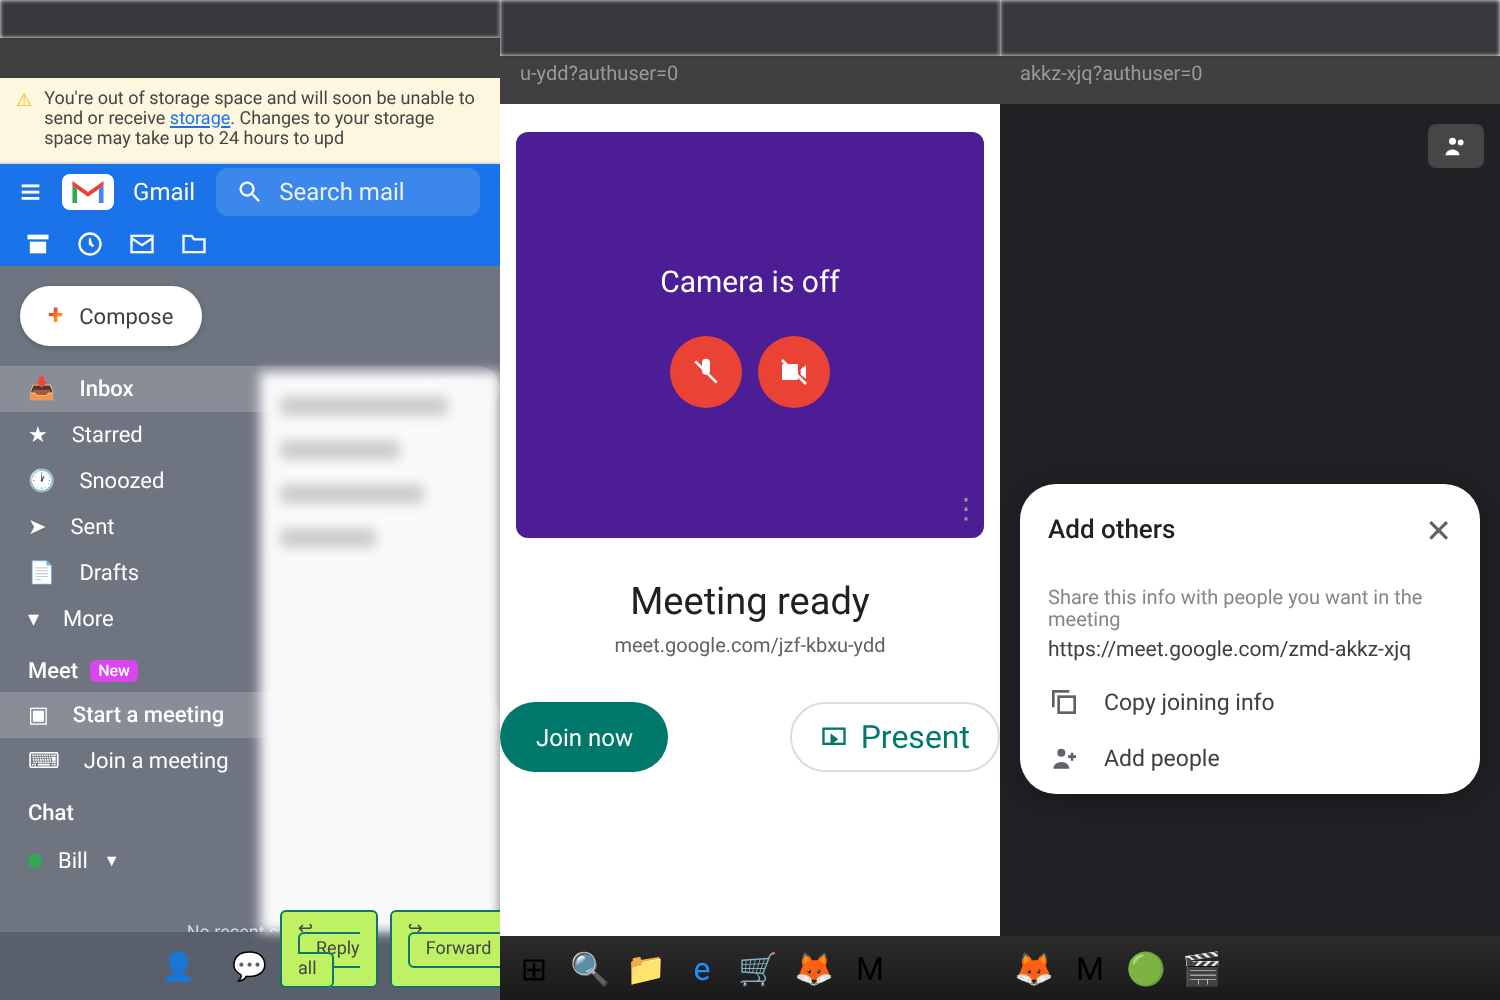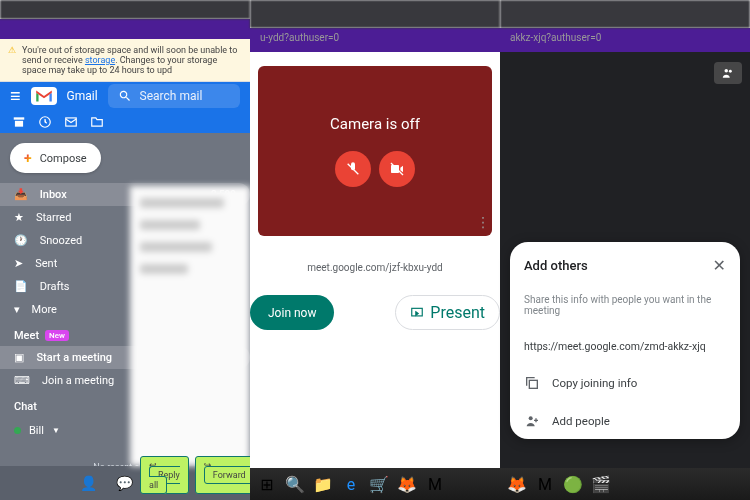--- a/index.html
+++ b/index.html
@@ -2,21 +2,21 @@
 <html><head>
 <meta charset="utf-8">
 <style>
 *{margin:0;padding:0;box-sizing:border-box;font-family:Roboto,Arial,sans-serif}
 body{width:750px;height:500px;display:flex;background:#2a2a2e;overflow:hidden}
 .pane{height:500px;display:flex;flex-direction:column;position:relative;background:#fff}
 .p1{width:250px}.p2{width:250px}.p3{width:250px}
 
 
 .chrome{height:28px;background:#38383d;filter:blur(1px)}
-.url{height:24px;background:#4c1d95;color:#999;font-size:10px;padding:4px 10px;white-space:nowrap;overflow:hidden}
+.url{height:24px;background:#404040;color:#999;font-size:10px;padding:4px 10px;white-space:nowrap;overflow:hidden}
 
 
 .warn{background:#fef7e0;padding:6px 8px;font-size:9px;color:#444;display:flex;gap:6px;border-bottom:1px solid #ddd}
 .warn-ico{color:#f4b400}
 .warn a{color:#1a73e8;text-decoration:underline}
 .ghead{background:#1a73e8;height:42px;display:flex;align-items:center;padding:0 10px;gap:10px;color:#fff}
 .menu-ico{font-size:18px}
 .gm-logo{background:#fff;border-radius:4px;padding:2px 3px;display:flex;align-items:center}
 .search{background:rgba(255,255,255,.15);border-radius:6px;padding:5px 10px;color:#eaf1fb;font-size:12px;display:flex;align-items:center;gap:8px;flex:1}
 .side{background:#6f7580;color:#fff;flex:1;display:flex;flex-direction:column;font-size:12px;position:relative}
@@ -34,40 +34,40 @@
 .noc{text-align:center;font-size:9px;color:#d0d6dd;padding:18px 0}
 .noc a{color:#aecbfa;display:block}
 .cfoot{position:absolute;bottom:0;left:0;right:0;height:34px;background:#5a606b;display:flex;justify-content:center;gap:18px;align-items:center}
 .cfoot span{font-size:14px}
 .email-blur{position:absolute;left:130px;top:186px;right:0;bottom:34px;background:#fafafa;filter:blur(3px)}
 .blob{background:#ccc;height:10px;margin:12px 10px;border-radius:3px}
 .reply{position:absolute;bottom:6px;left:140px;display:flex;gap:6px;font-size:9px;color:#444}
 .reply span{border:1px solid #0f766e;padding:3px 8px;border-radius:3px;background:#bef264}
 
 
-.cam{background:#7f1d1d;margin:14px 8px 0;border-radius:6px;height:170px;display:flex;flex-direction:column;align-items:center;justify-content:center;color:#fff;position:relative}
+.cam{background:#4c1d95;margin:14px 8px 0;border-radius:6px;height:203px;display:flex;flex-direction:column;align-items:center;justify-content:center;color:#fff;position:relative}
 .cbtn{width:36px;height:36px;border-radius:50%;background:#ea4335;display:flex;align-items:center;justify-content:center;margin:0 4px}
 .cbtns{display:flex;margin-top:18px}
 .dots3{position:absolute;right:2px;bottom:6px;color:#999;font-size:14px}
 .mready{text-align:center;padding-top:20px}
 .mready h2{font-size:19px;font-weight:400;color:#202124}
 .mlink{font-size:10px;color:#5f6368;margin-top:6px}
 .jrow{display:flex;justify-content:space-between;gap:18px;margin-top:22px}
 .join{background:#00796b;color:#fff;border-radius:18px;padding:8px 18px;font-size:12px;border:none}
 .pres{background:#fff;border:1px solid #dadce0;border-radius:18px;padding:7px 14px;font-size:16px;color:#00796b;display:flex;align-items:center;gap:6px}
 
 
 .dark{background:#202124;flex:1;position:relative}
 .ppl{position:absolute;top:10px;right:8px;background:rgba(80,80,80,.8);border-radius:4px;width:28px;height:22px;display:flex;align-items:center;justify-content:center;color:#fff;font-size:12px}
 .card{position:absolute;top:190px;left:10px;right:10px;background:#fff;border-radius:18px;padding:14px 14px 10px;box-shadow:0 2px 12px rgba(0,0,0,.3)}
 .card h3{font-size:13px;font-weight:500;color:#202124;display:flex;justify-content:space-between;align-items:center}
 .close{font-size:16px;color:#5f6368;cursor:pointer}
 .share{font-size:10px;color:#80868b;margin-top:19px}
-.linkt{font-size:10.5px;color:#3c4043;margin-top:24px}
-.crow{display:flex;align-items:center;gap:12px;margin-top:22px;font-size:11.5px;color:#3c4043}
+.linkt{font-size:10.5px;color:#3c4043;margin-top:2px}
+.crow{display:flex;align-items:center;gap:12px;margin-top:12px;font-size:11.5px;color:#3c4043}
 .crow svg,.crow .ico{width:16px;height:16px;flex-shrink:0}
 
 
 .tbar{position:absolute;bottom:0;left:0;right:0;height:32px;background:linear-gradient(#2b2b2b,#1a1a1a);display:flex;align-items:center;padding:0 4px;gap:2px}
 .tic{width:26px;height:26px;display:flex;align-items:center;justify-content:center;border-radius:2px}
 svg{display:block}
 </style>
 </head>
 <body>
 
@@ -206,20 +206,21 @@
         <svg width="16" height="16" viewBox="0 0 24 24" fill="#fff">
             <rect x="3" y="6" width="12" height="12" rx="1"></rect>
             <path d="M17 10l4-3v10l-4-3z"></path>
             <path d="M3 3l18 18" stroke="#fff" stroke-width="2"></path>
           </svg>
       </div>
     </div>
     <span class="dots3">⋮</span>
   </div>
   <div class="mready">
+    <h2>Meeting ready</h2>
     <div class="mlink">meet.google.com/jzf-kbxu-ydd</div>
     <div class="jrow">
       <button class="join">Join now</button>
       <button class="pres">
         <svg width="14" height="14" viewBox="0 0 24 24" fill="none" stroke="#00796b" stroke-width="2">
             <rect x="3" y="4" width="18" height="13"></rect>
             <path d="M10 10l4 3-4 3z" fill="#00796b"></path>
           </svg>
         <span>Present</span>
       </button>

